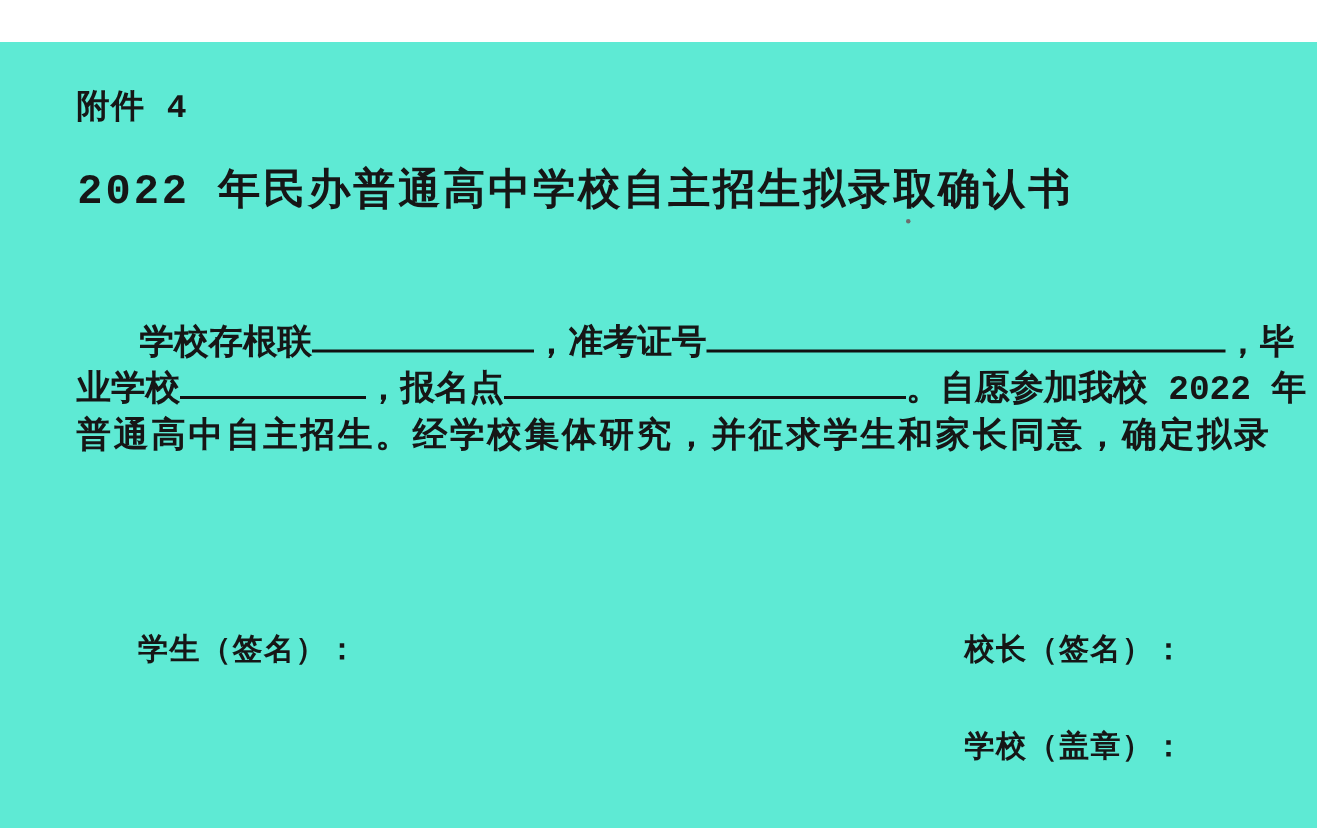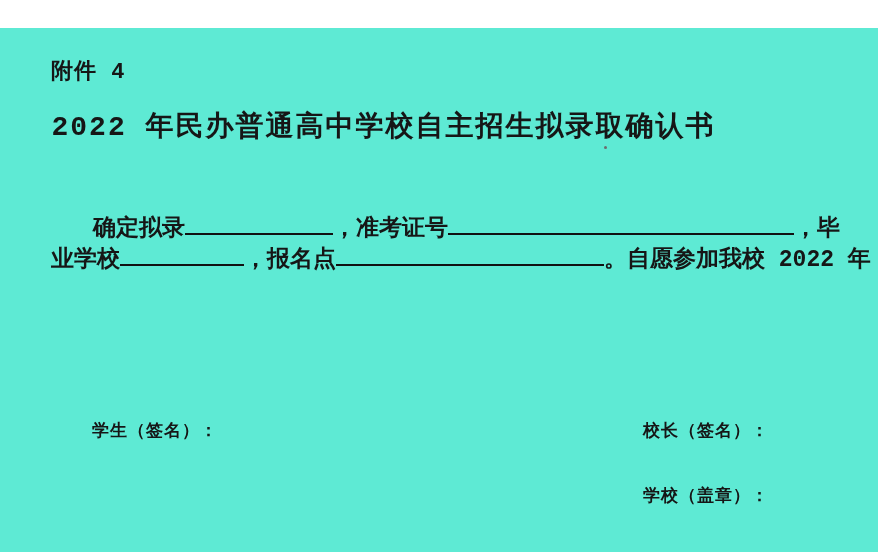--- a/index.html
+++ b/index.html
@@ -38,21 +38,21 @@
     display:inline-block;
     height:4px;
     border-bottom:2px solid #111;
   }
   .bl-name{width:148px;}
   .bl-exam{width:346px;}
   .bl-school{width:124px;}
   .bl-reg{width:268px;}
   .sig{
     position:absolute;
-    font-size:17px;font-weight:600;letter-spacing:1px;
+    font-size:20px;font-weight:600;letter-spacing:1px;
     white-space:nowrap;
   }
   .sig-student{left:92px;top:391px;}
   .sig-principal{left:643px;top:391px;}
   .sig-parent{left:92px;top:456px;}
   .sig-seal{left:643px;top:456px;}
   .date-row{
     position:absolute;left:338px;top:535px;
     font-size:21px;font-weight:600;
     display:flex;align-items:baseline;
@@ -69,22 +69,23 @@
 <body>
 
 <div class="page">
 
   <div class="attachment">附件 4</div>
 
   <h1 class="title">2022 年民办普通高中学校自主招生拟录取确认书</h1>
 
 
   <div class="body-block">
-    <div class="line indent"><span>确定拟录</span><span class="blank bl-name"></span><span>，准考证号</span><span class="blank bl-exam"></span><span>，毕</span></div>
+    <div class="line indent"><span>学校存根联</span><span class="blank bl-name"></span><span>，准考证号</span><span class="blank bl-exam"></span><span>，毕</span></div>
     <div class="line"><span>业学校</span><span class="blank bl-school"></span><span>，报名点</span><span class="blank bl-reg"></span><span>。自愿参加我校 2022 年</span></div>
+    <div class="line l3">普通高中自主招生。经学校集体研究，并征求学生和家长同意，确定拟录</div>
   </div>
 
   <div class="sig sig-student">学生（签名）：</div>
 
   <div class="sig sig-principal">校长（签名）：</div>
 
 
   <div class="sig sig-seal">学校（盖章）：</div>
 
   <div class="date-row">

